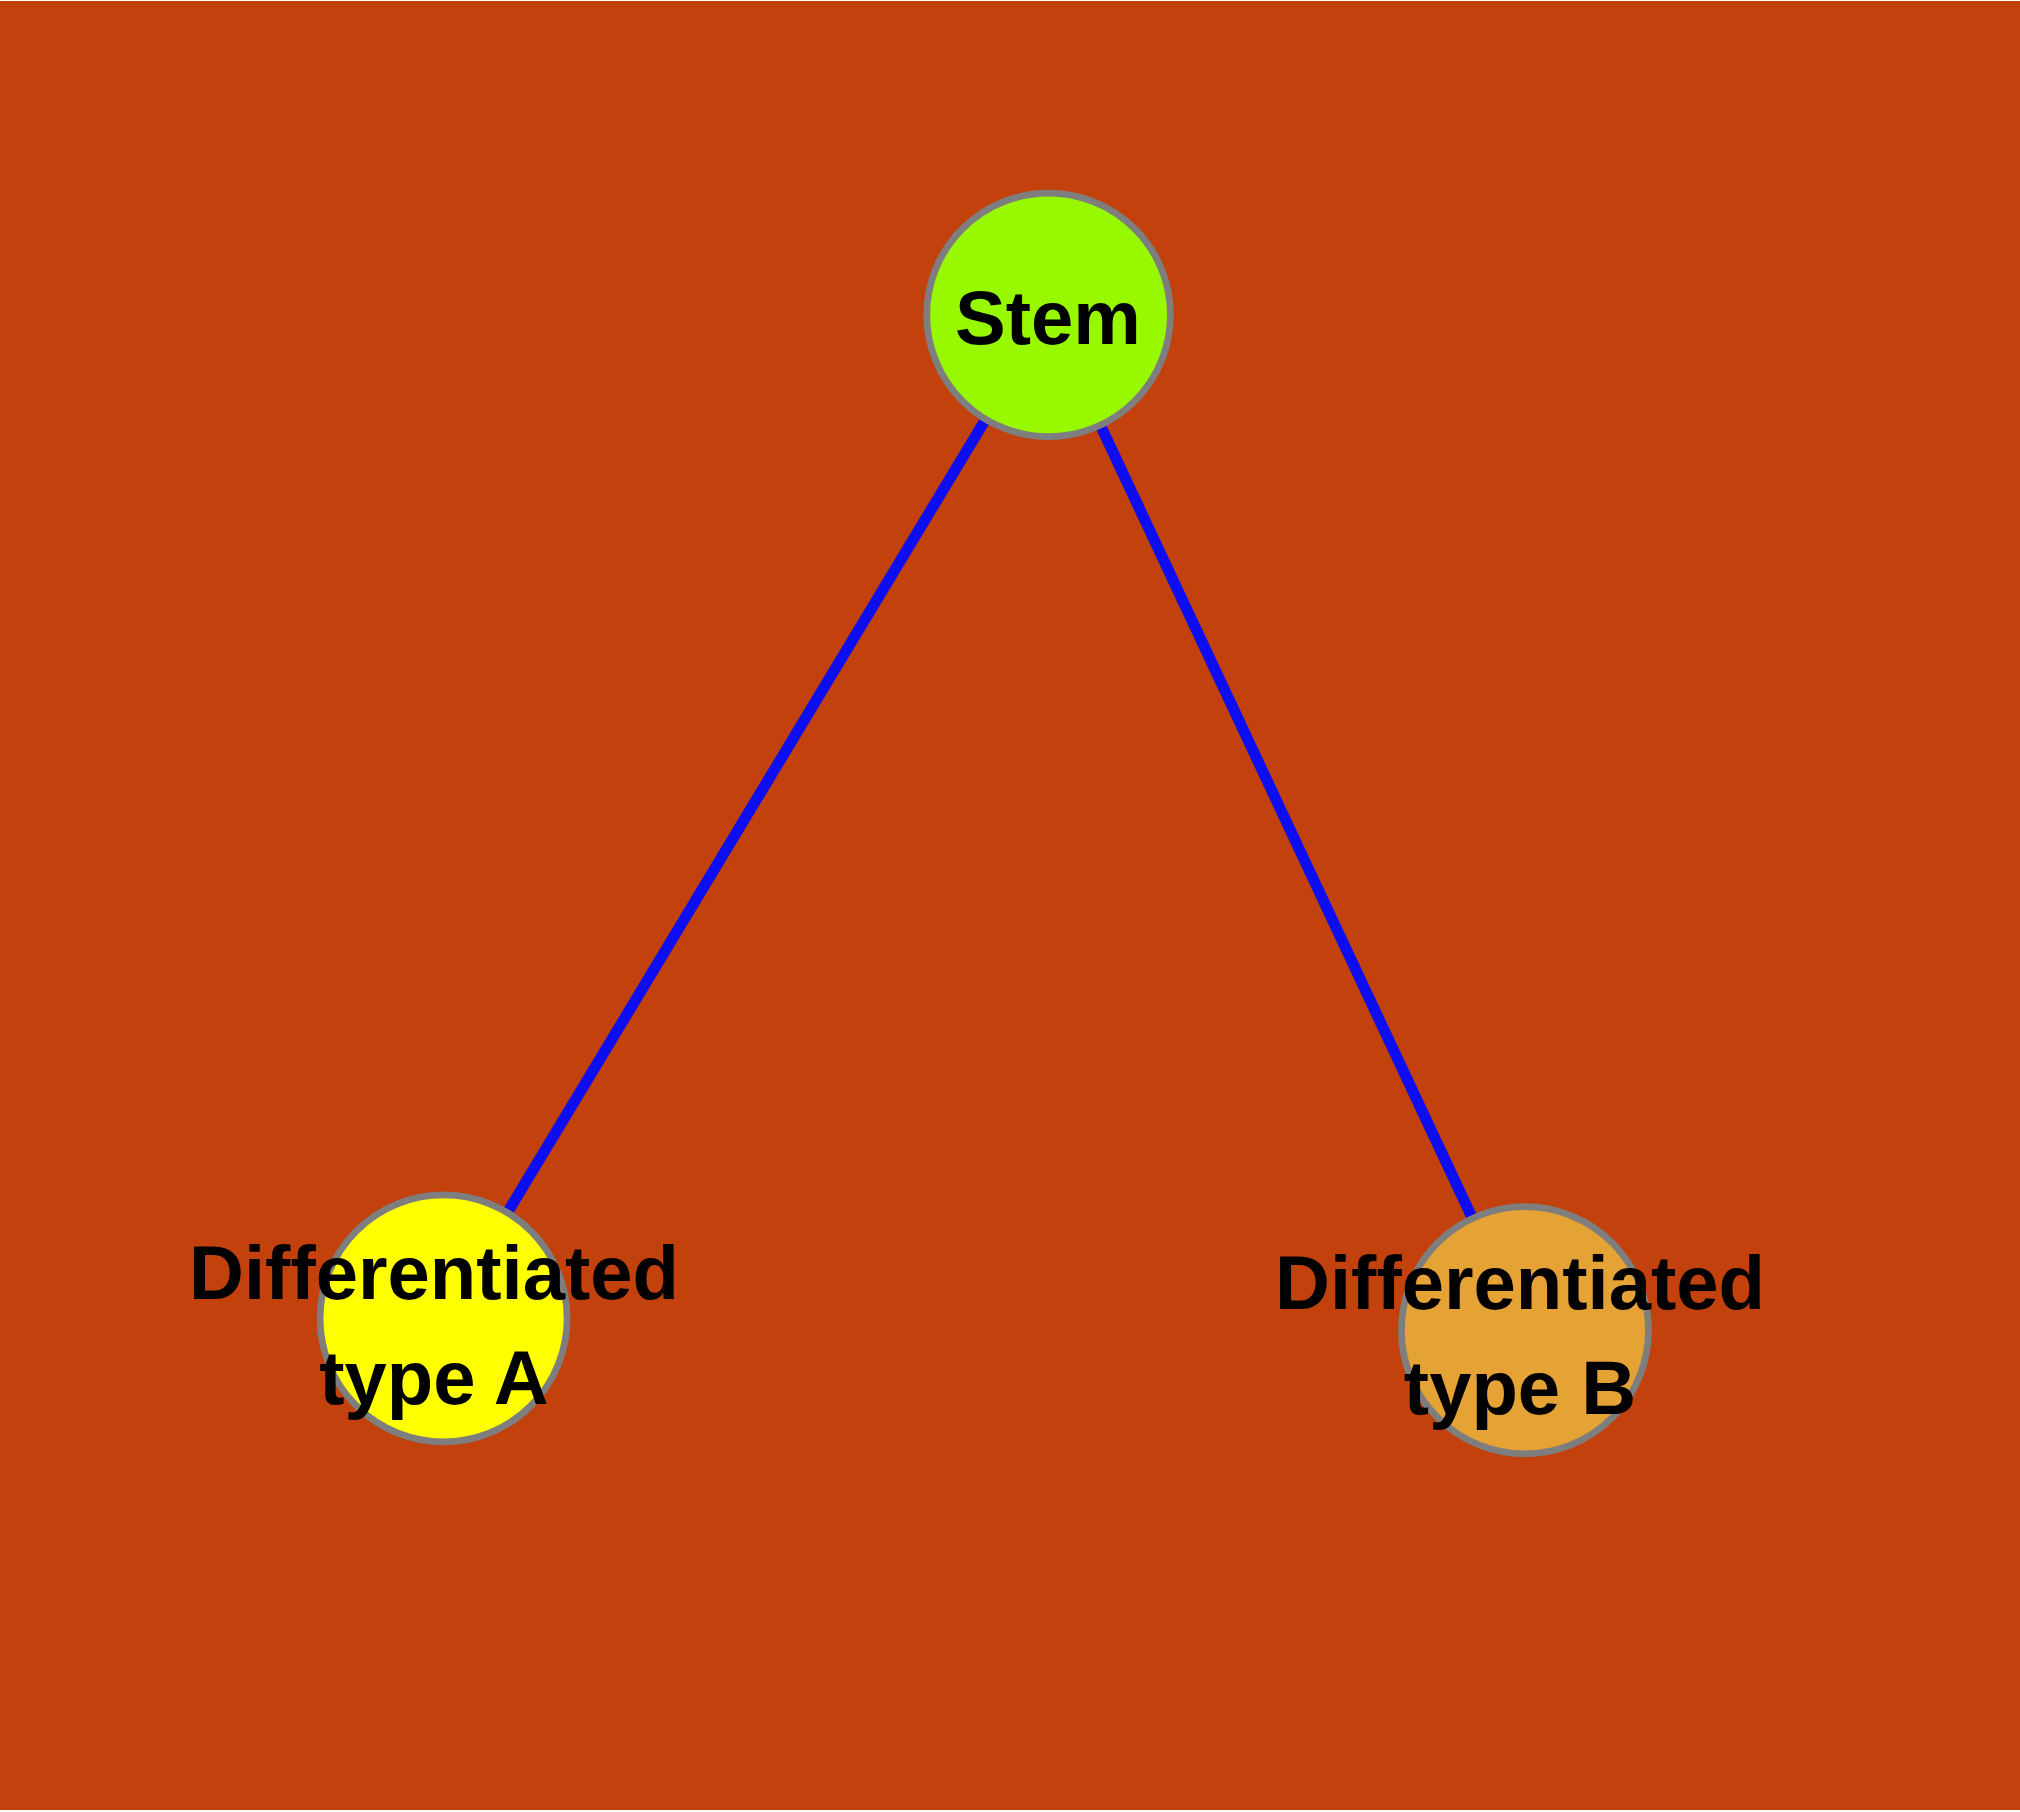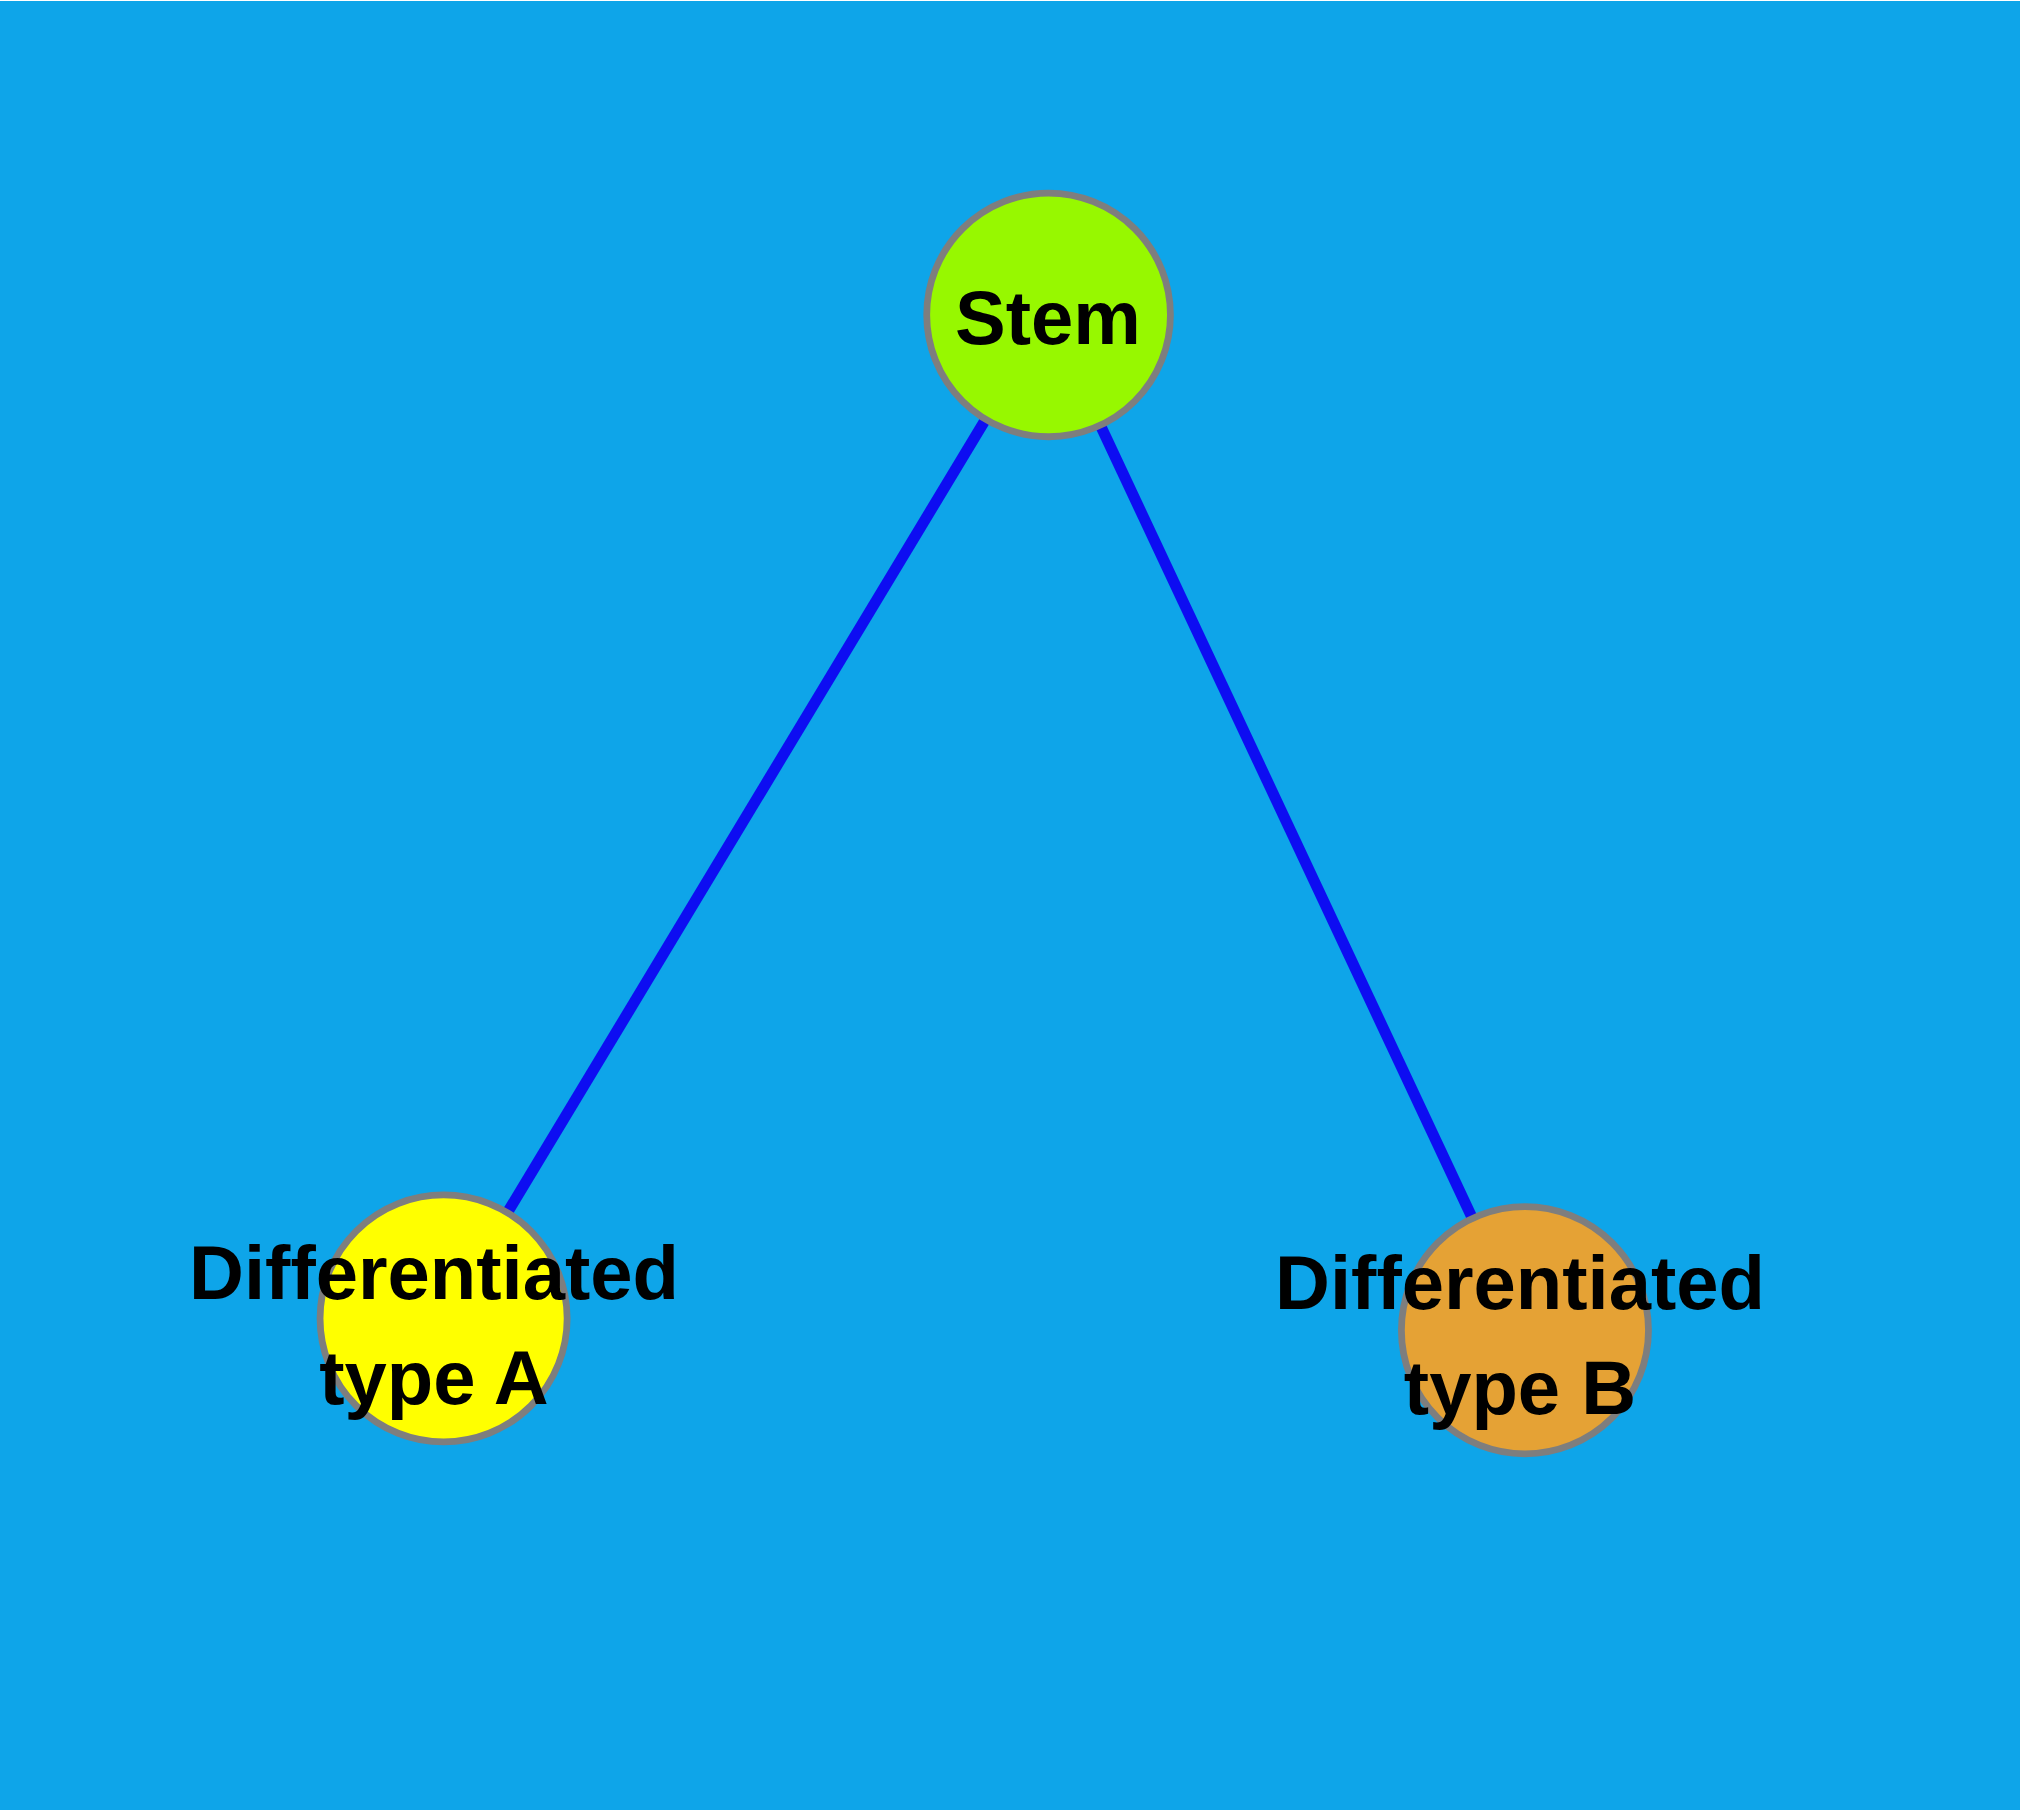--- a/index.html
+++ b/index.html
@@ -42,21 +42,21 @@
     white-space: pre-line;
     text-align: center;
   }
   .label-stem { left: 1048px; top: 317px; }
   .label-type-a { left: 434px;  top: 1325px; }
   .label-type-b { left: 1520px; top: 1335px; }
 </style>
 </head>
 <body>
 
-<div class="canvas" style="background-color: #0ea5e9;">
+<div class="canvas" style="background-color: #c2410c;">
 
   <svg class="graph" viewBox="0 0 2384 2138" xmlns="http://www.w3.org/2000/svg">
 
     <line class="edge" x1="1237" y1="371" x2="522" y2="1557" stroke="#0D0DF2"></line>
     <line class="edge" x1="1237" y1="371" x2="1800" y2="1571" stroke="#0D0DF2"></line>
 
     <circle class="node-circle" cx="1237" cy="371" r="144" fill="#97F800" stroke="#7E7E7E"></circle>
     <circle class="node-circle" cx="522" cy="1557" r="146" fill="#FFFF00" stroke="#7E7E7E"></circle>
     <circle class="node-circle" cx="1800" cy="1571" r="146" fill="#E5A235" stroke="#7E7E7E"></circle>
   </svg>

